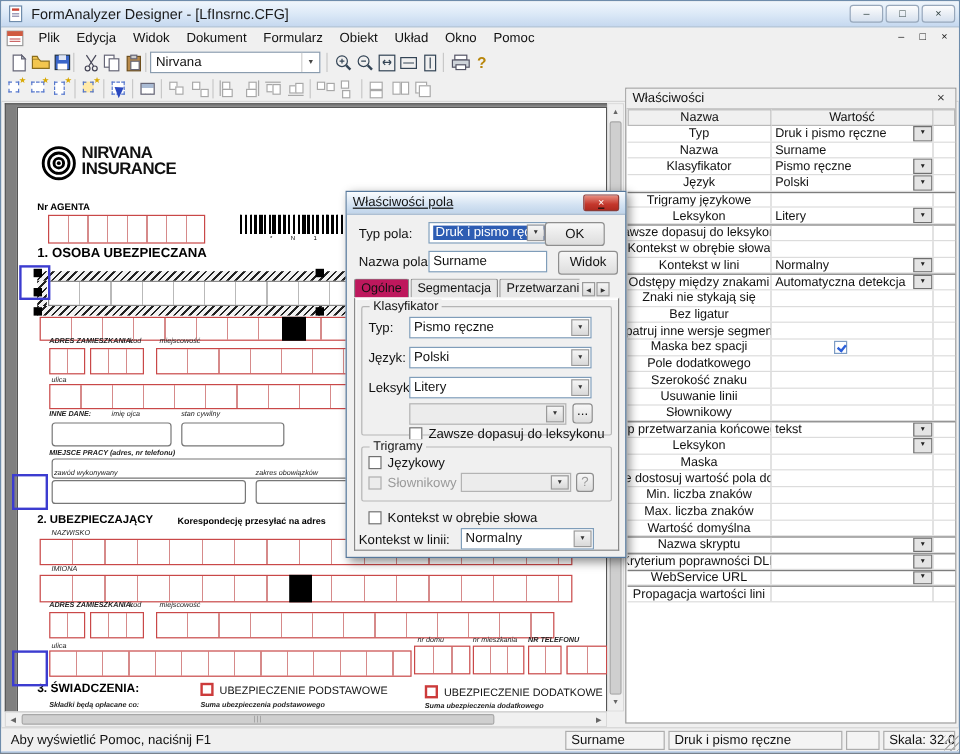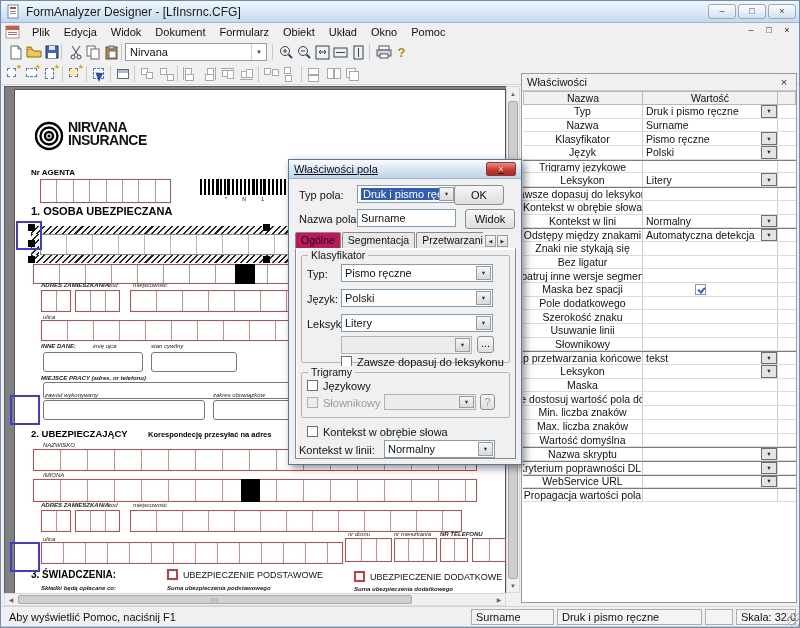--- a/index.html
+++ b/index.html
@@ -684,21 +684,21 @@
         </div>
         <div class="prow sep">
           <div class="pname">WebService URL</div>
           <div class="pval">
             <span></span>
             <span class="pdd">▼</span>
           </div>
           <div class="pextra"></div>
         </div>
         <div class="prow sep">
-          <div class="pname">Propagacja wartości pola</div>
+          <div class="pname">Propagacja wartości lini</div>
           <div class="pval">
             <span></span>
           </div>
           <div class="pextra"></div>
         </div>
       </div>
   </div>
 
   <div id="dialog">
     <div class="dtitle">

